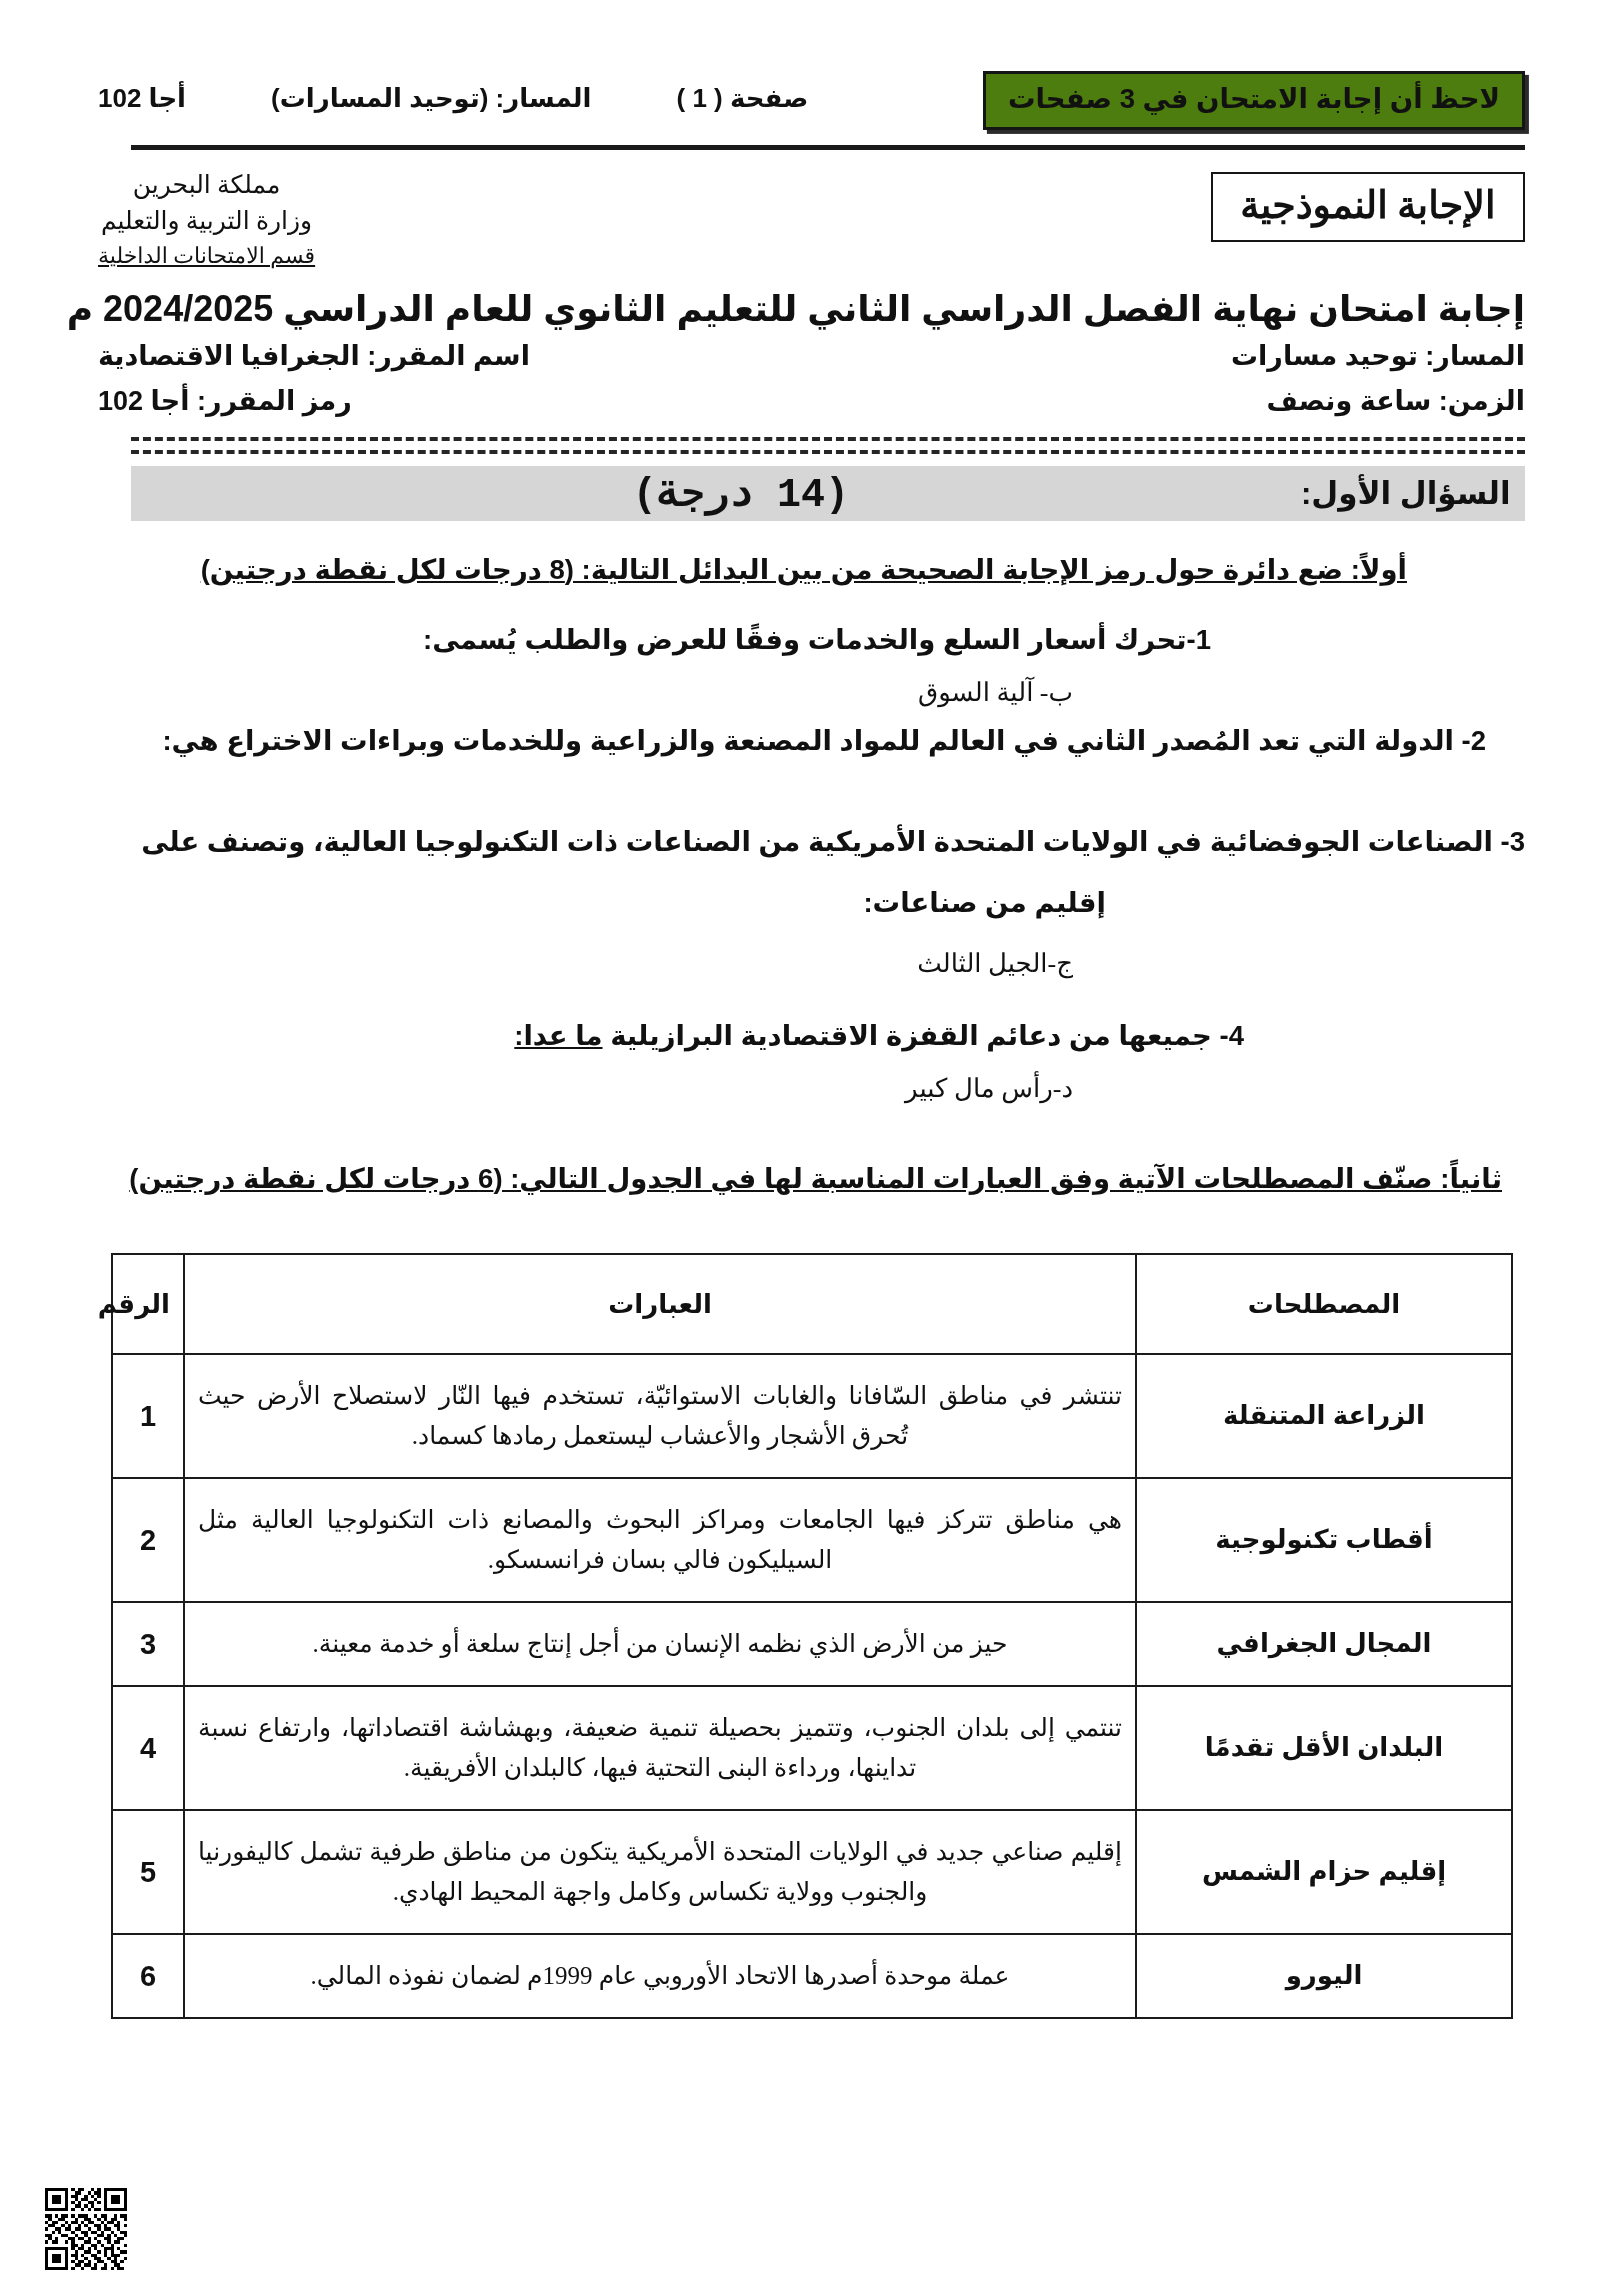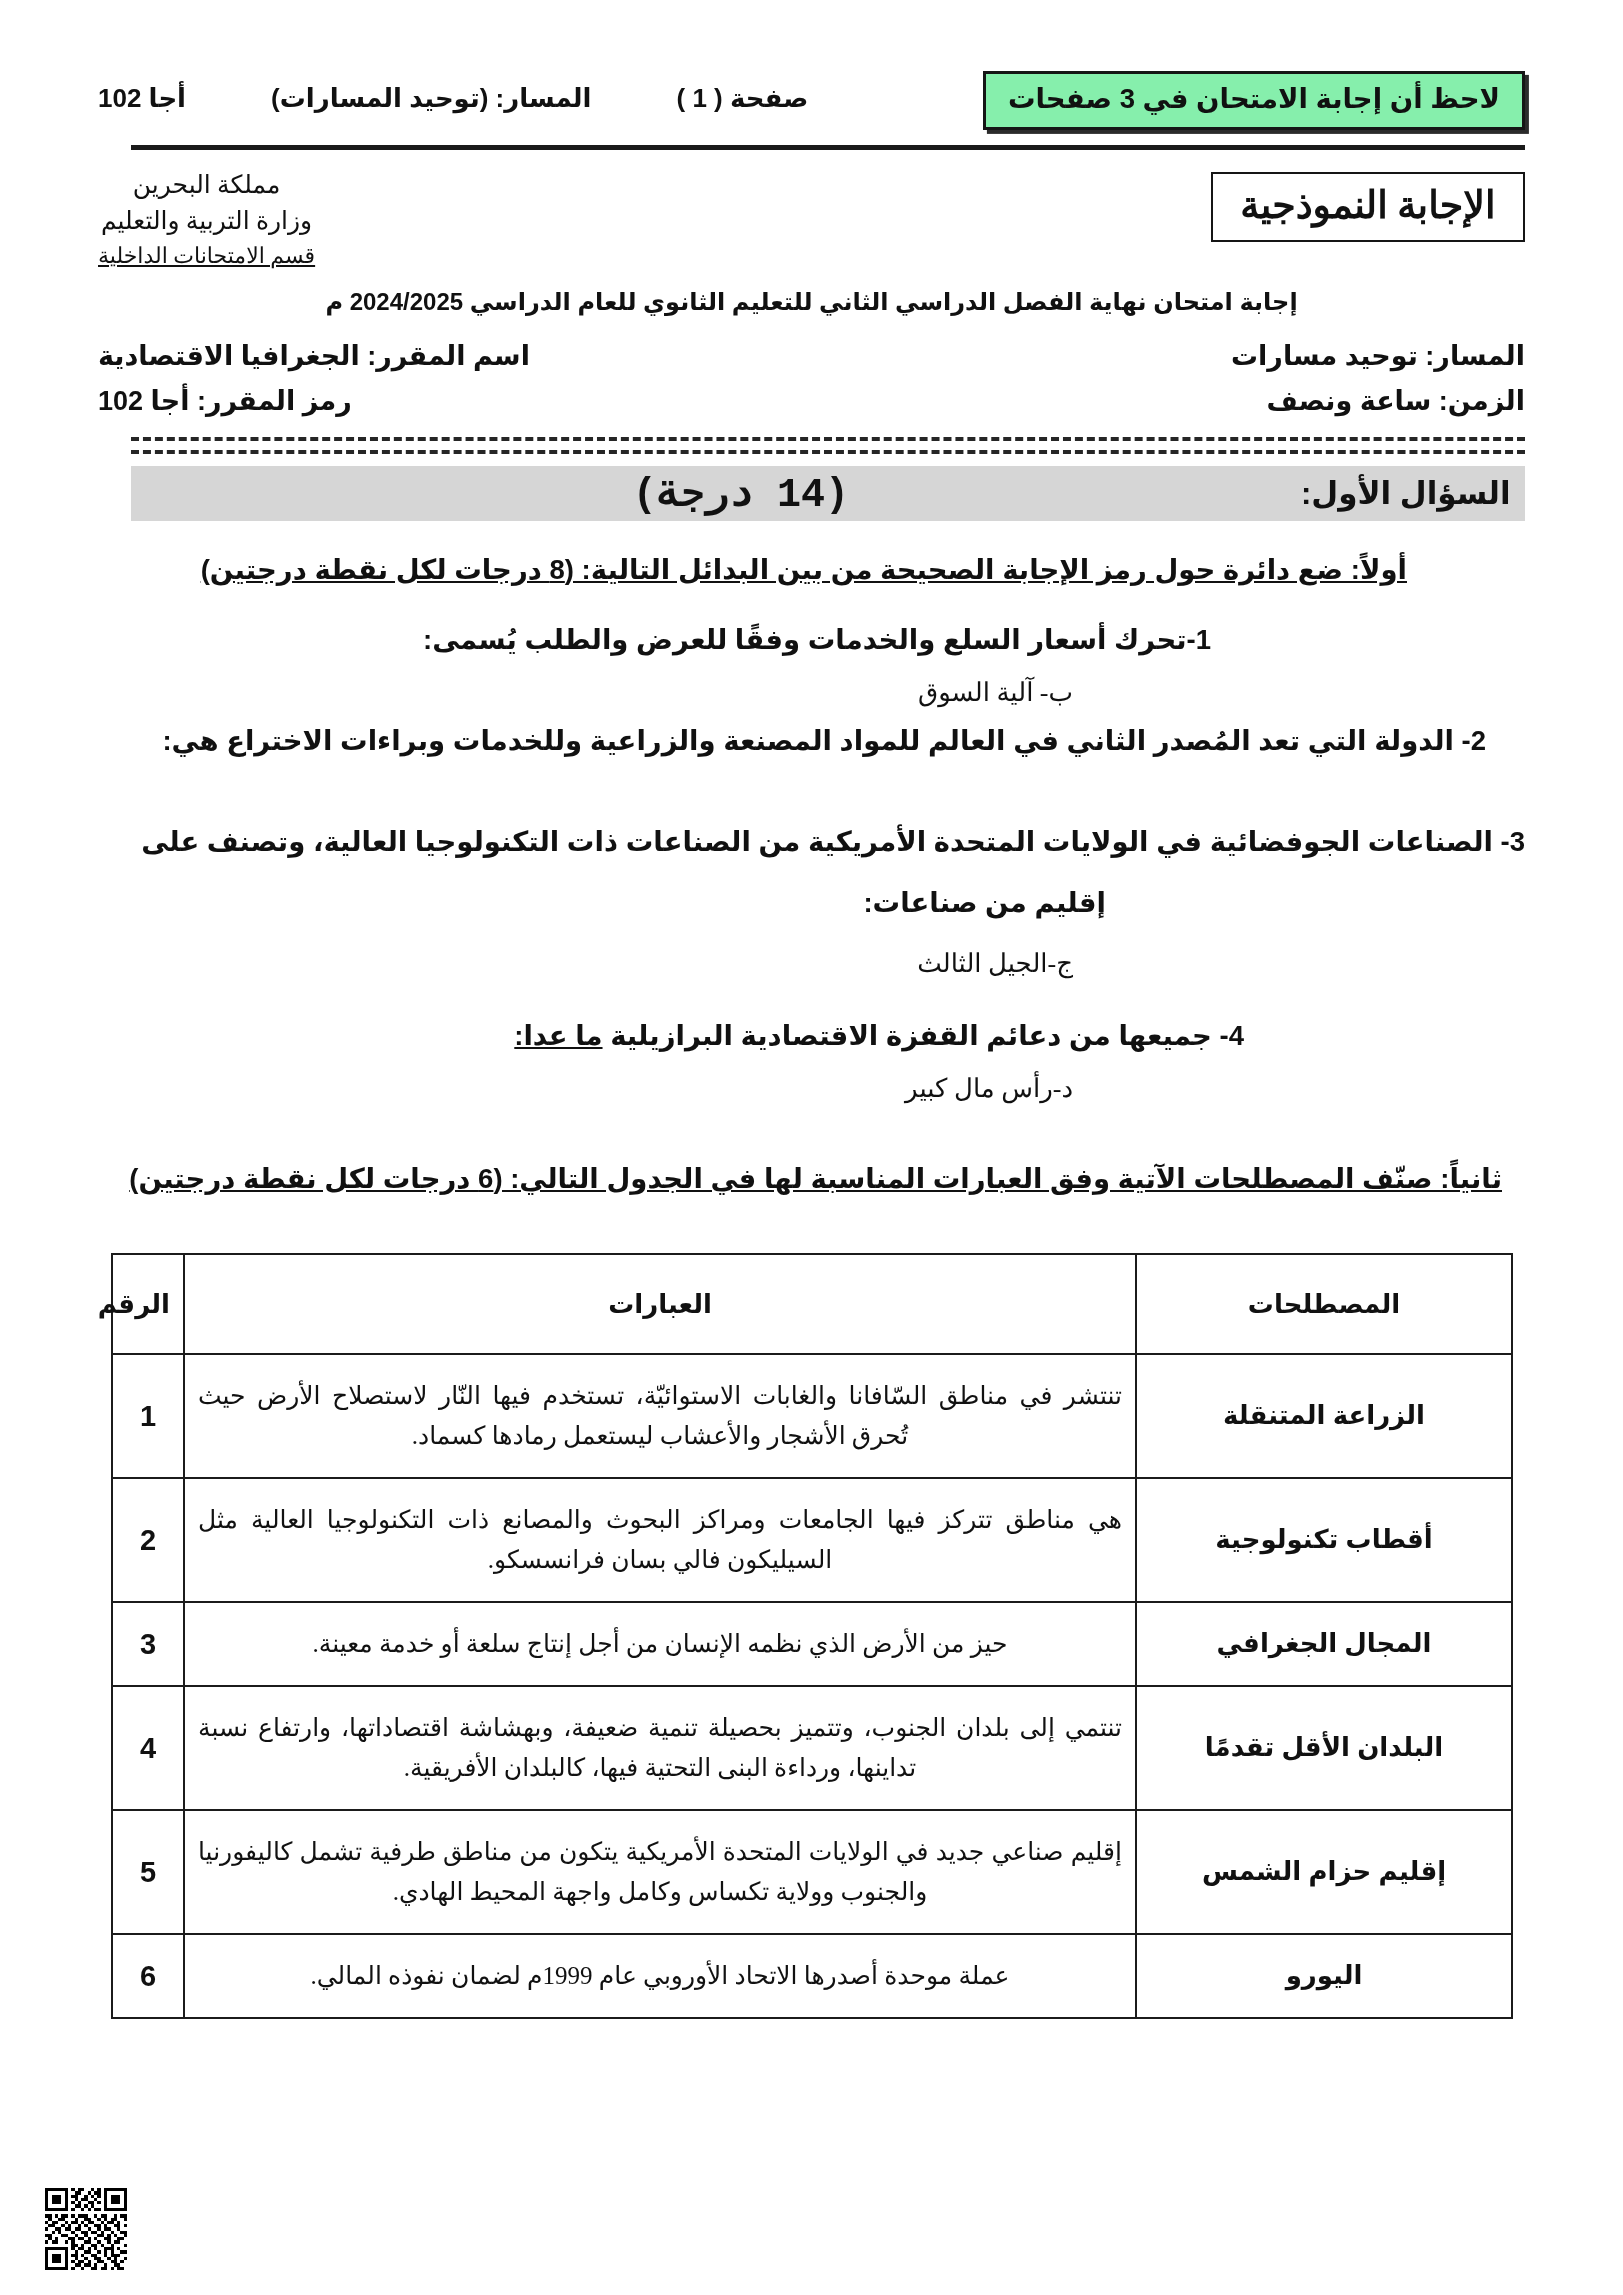--- a/index.html
+++ b/index.html
@@ -48,21 +48,21 @@
     white-space: nowrap;
   }
   .note-box {
     border: 3.3px solid #151515;
     padding: 9.2px 22px 11.8px 22px;
     font-family: "Liberation Sans", "DejaVu Sans", sans-serif;
     font-weight: bold;
     font-size: 27.5px;
     line-height: 1.15;
     white-space: nowrap;
-    background: #86efac;
+    background: #4d7c0f;
     box-shadow: 3.9px 3.9px 0 #2b2b2b;
   }
 
   
   .header-rule {
     position: absolute;
     top: 145px;
     right: 98px;
     width: 1394px;
     height: 4.6px;
@@ -103,21 +103,21 @@
 
   
   .exam-title {
     position: absolute;
     top: 288px;
     right: 98px;
     left: 98px;
     text-align: center;
     font-family: "Liberation Sans", "DejaVu Sans", sans-serif;
     font-weight: bold;
-    font-size: 24px;
+    font-size: 36px;
     white-space: nowrap;
   }
 
   
   .info-line {
     position: absolute;
     right: 98px;
     left: 98px;
     display: flex;
     flex-direction: row;

